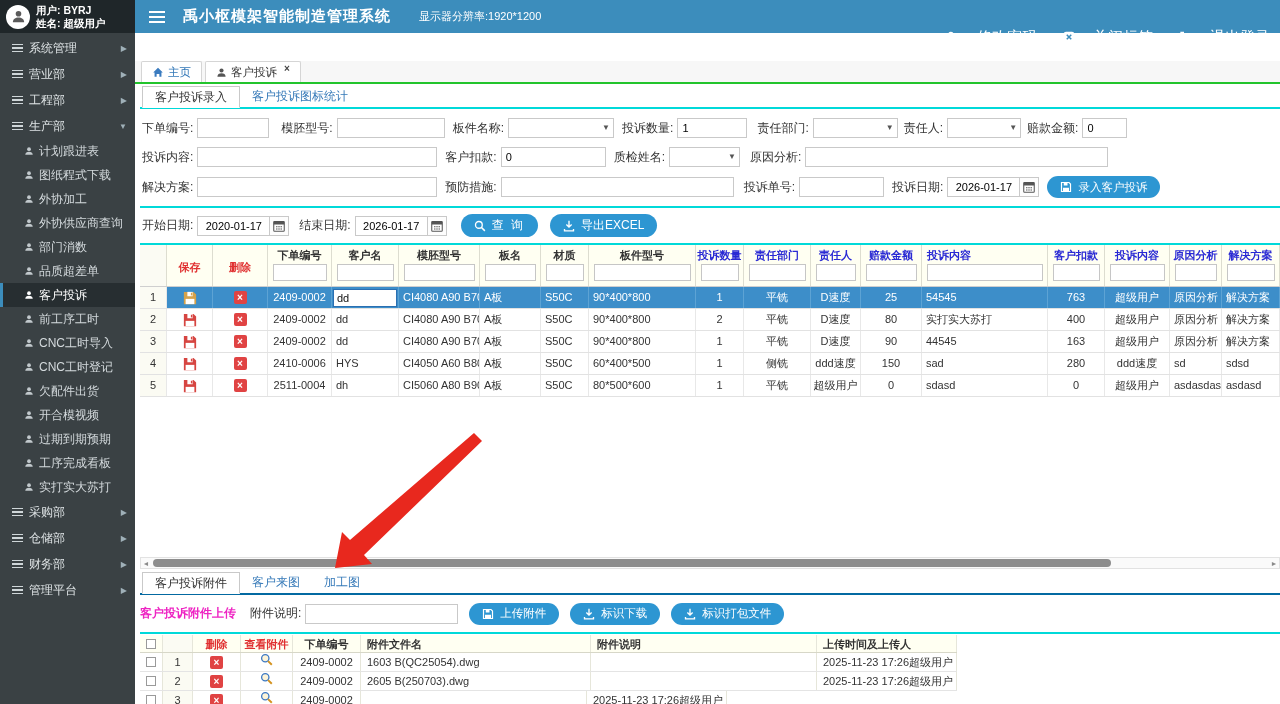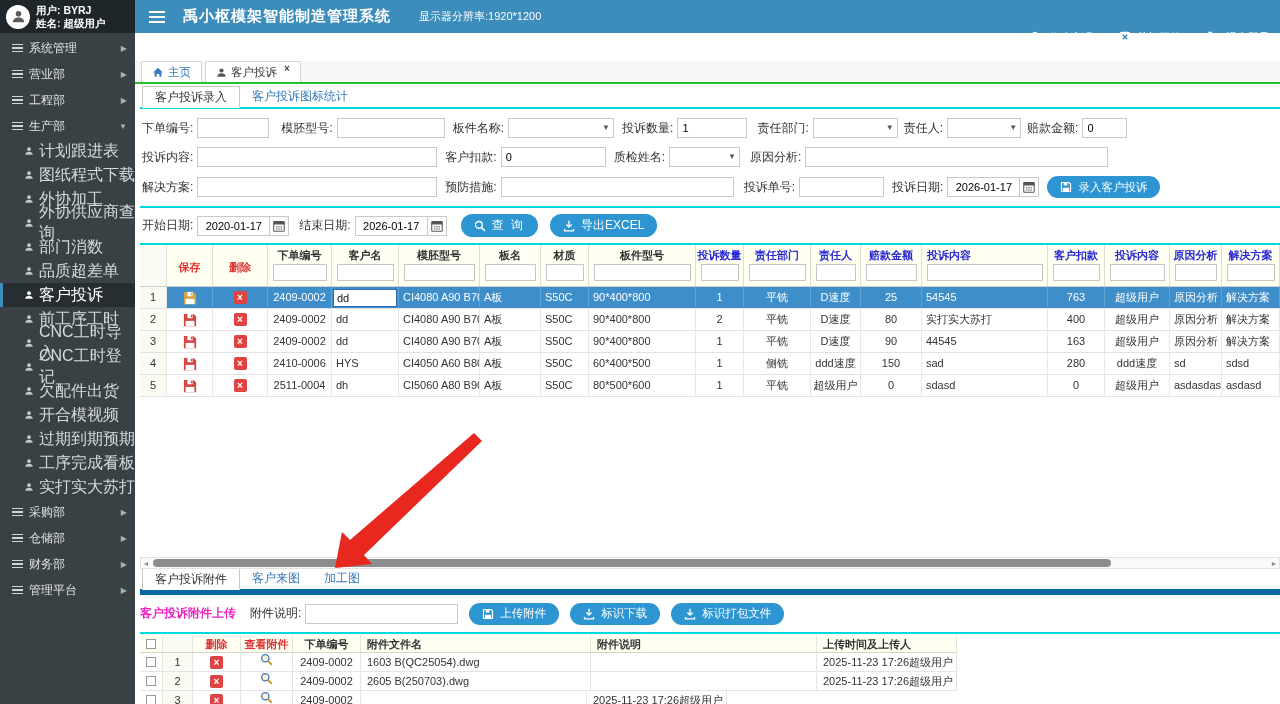--- a/index.html
+++ b/index.html
@@ -13,33 +13,33 @@
   
   .leftcol { width:135px; height:704px; background:#3a4144; flex:0 0 135px; }
   .user-panel { height:33px; background:#1f2629; display:flex; align-items:center; padding:0 6px; }
   .avatar { width:24px; height:24px; border-radius:50%; background:#fff; display:flex; align-items:center; justify-content:center; flex:0 0 24px; }
   .user-meta { margin-left:6px; color:#fff; font-size:10.5px; font-weight:bold; line-height:13px; }
   .menu { padding-top:2px; }
   .m-item { height:26px; display:flex; align-items:center; padding:0 8px 0 12px; color:#dfe4e6; font-size:12px; cursor:pointer; }
   .m-item .bars { width:11px; margin-right:6px; }
   .bars i { display:block; height:1.5px; background:#cfd6d9; margin:2px 0; }
   .m-item .chev { margin-left:auto; font-size:8px; color:#9fb0b8; }
-  .m-sub { height:24px; display:flex; align-items:center; padding-left:24px; color:#d4dadd; font-size:16px; cursor:pointer; }
+  .m-sub { height:24px; display:flex; align-items:center; padding-left:24px; color:#d4dadd; font-size:12px; cursor:pointer;text-align:right; }
   .m-sub .person { margin-right:5px; display:flex; }
   .m-sub.active { background:#272e31; color:#fff; border-left:3px solid #3c8dbc; padding-left:21px; }
 
   
   .main { flex:1; display:flex; flex-direction:column; width:1145px; }
   .topbar { height:33px; background:#3c8dbc; display:flex; align-items:center; color:#fff; padding:0 10px 0 14px; }
   .hamb { width:16px; margin-right:18px; cursor:pointer; }
   .hamb i { display:block; height:2px; background:#fff; margin:3px 0; }
   .app-title { font-size:15px; font-weight:bold; letter-spacing:1px; }
   .resolution { font-size:11px; margin-left:28px; }
   .topbar-actions { margin-left:auto; display:flex; align-items:center; gap:26px; }
-  .tb-btn { display:flex; align-items:center; gap:6px; font-size:11px; cursor:pointer;margin-top:41px; }
+  .tb-btn { display:flex; align-items:center; gap:18px; font-size:15px; cursor:pointer;margin-top:41px; }
 
   .tabbar { height:24px; background:#f7f7f7; display:flex; align-items:flex-end; padding-left:6px; border-bottom:2px solid #22c42c;margin-top:28px; }
   .tab { height:21px; display:flex; align-items:center; gap:4px; padding:0 10px; border:1px solid #d5d5d5; border-bottom:none; background:#fff; font-size:11.5px; margin-right:3px; cursor:pointer; border-radius:2px 2px 0 0; }
   .tab.home { color:#3579b8; }
   .tab.active { color:#333; }
   .tab .tclose { font-size:10px; color:#444; margin-left:3px; position:relative; top:-4px; font-weight:bold; cursor:pointer; }
 
   .content { flex:1; background:#fff; position:relative; padding-left:5px; }
 
   .subtabs { height:25px; display:flex; align-items:flex-end; border-bottom:2px solid #00d9d9; padding-left:2px; }
@@ -87,21 +87,21 @@
 
   .grid-empty { height:160px; background:#fff; }
 
   
   .hscroll { height:12px; border:1px solid #e2e2e2; background:#fafafa; position:relative; margin-top:0; display:flex; align-items:center; }
   .hs-arrow { font-size:7px; color:#8a8a8a; width:10px; text-align:center; cursor:pointer; }
   .hs-arrow.right { position:absolute; right:0; }
   .hs-thumb { position:absolute; left:12px; width:958px; height:8px; background:#8d8d8d; border-radius:4px; cursor:grab; }
 
   
-  .btabs { height:24px; display:flex; align-items:flex-end; border-bottom:6px solid #0369a1; margin-top:2px; padding-left:2px; }
+  .btabs { height:24px; display:flex; align-items:flex-end; border-bottom:2px solid #0369a1; margin-top:2px; padding-left:2px; }
   .atoolbar { display:flex; align-items:center; margin-top:7px; height:23px; }
   .magenta { color:#ee24c3; font-weight:bold; font-size:12px; margin-right:14px; }
   .atoolbar label { margin-right:4px; }
   .atoolbar .pill { margin-left:11px; }
   .cyan-line2 { height:2px; background:#00d9d9; margin-top:7px; }
 
   .bgrid { margin-top:1px; width:817px; }
   .b-row { display:flex; height:19px; border-bottom:1px solid #e4e4e4; background:#fff; }
   .b-head { background:#fffff2; border-bottom:1px solid #d7d7c8; height:18px; font-weight:bold; }
   .b-cell { border-right:1px solid #e6e6da; font-size:11px; line-height:18px; text-align:center; overflow:hidden; white-space:nowrap; display:flex; align-items:center; justify-content:center; }

